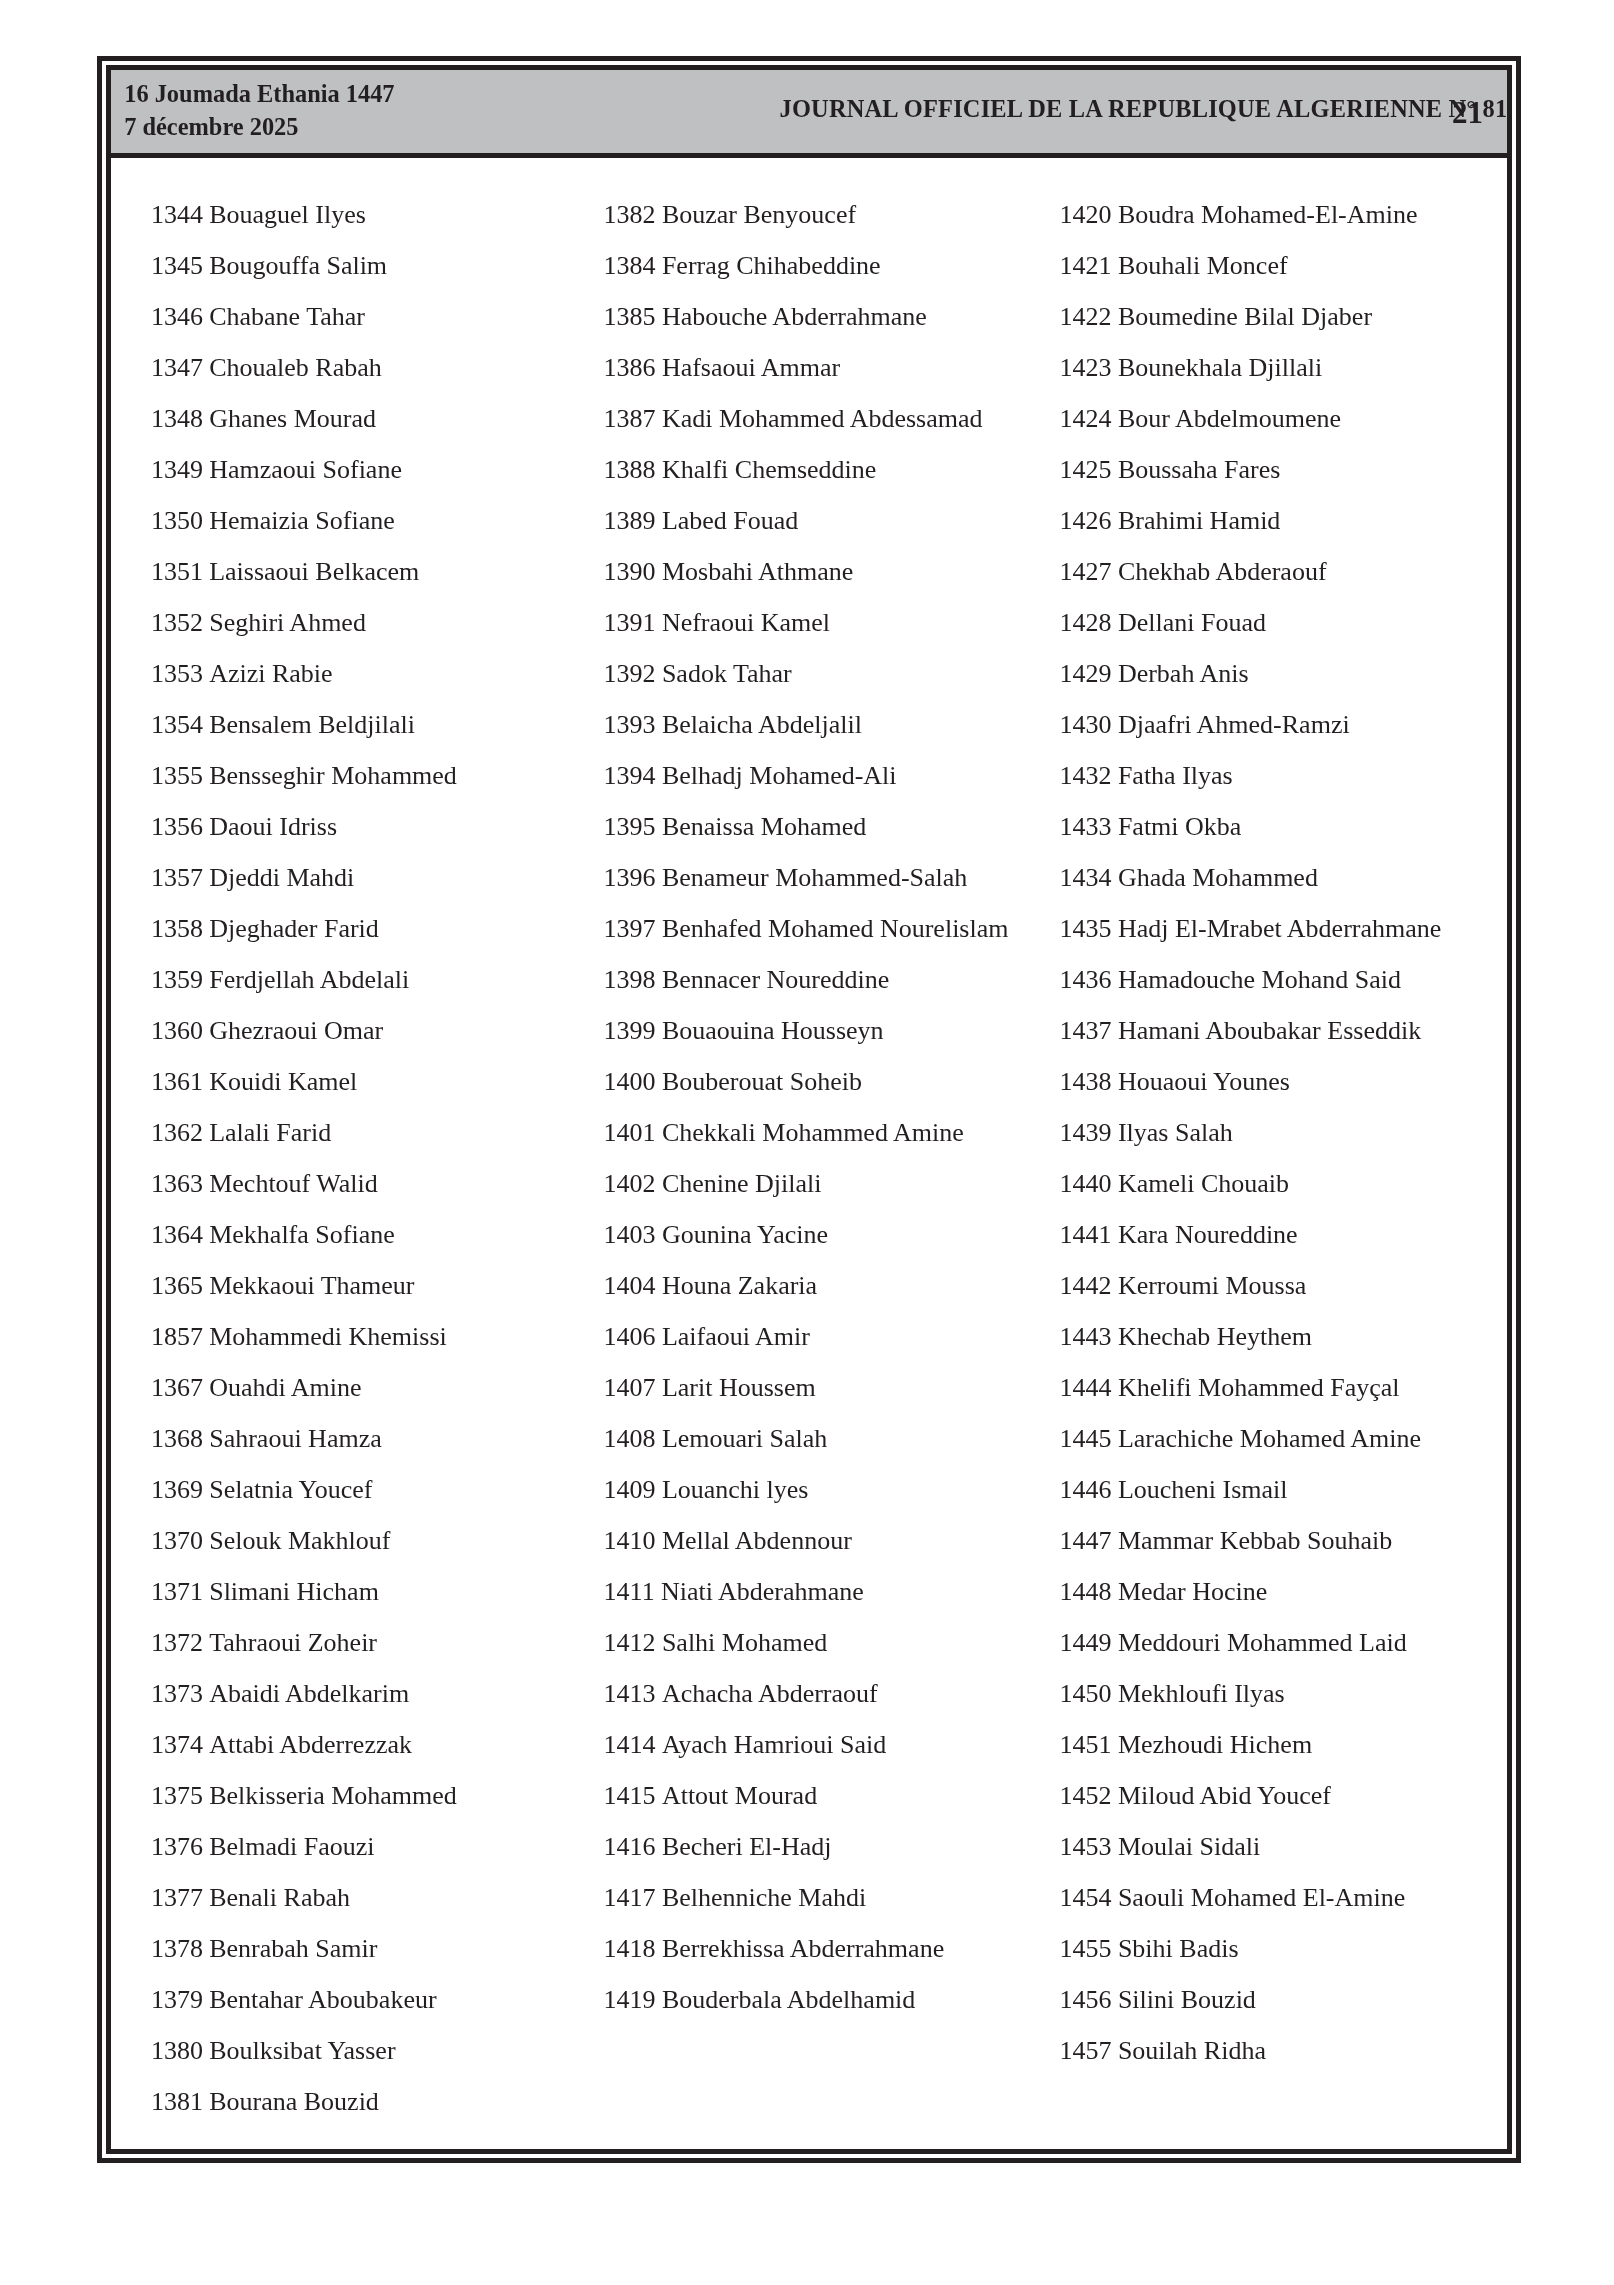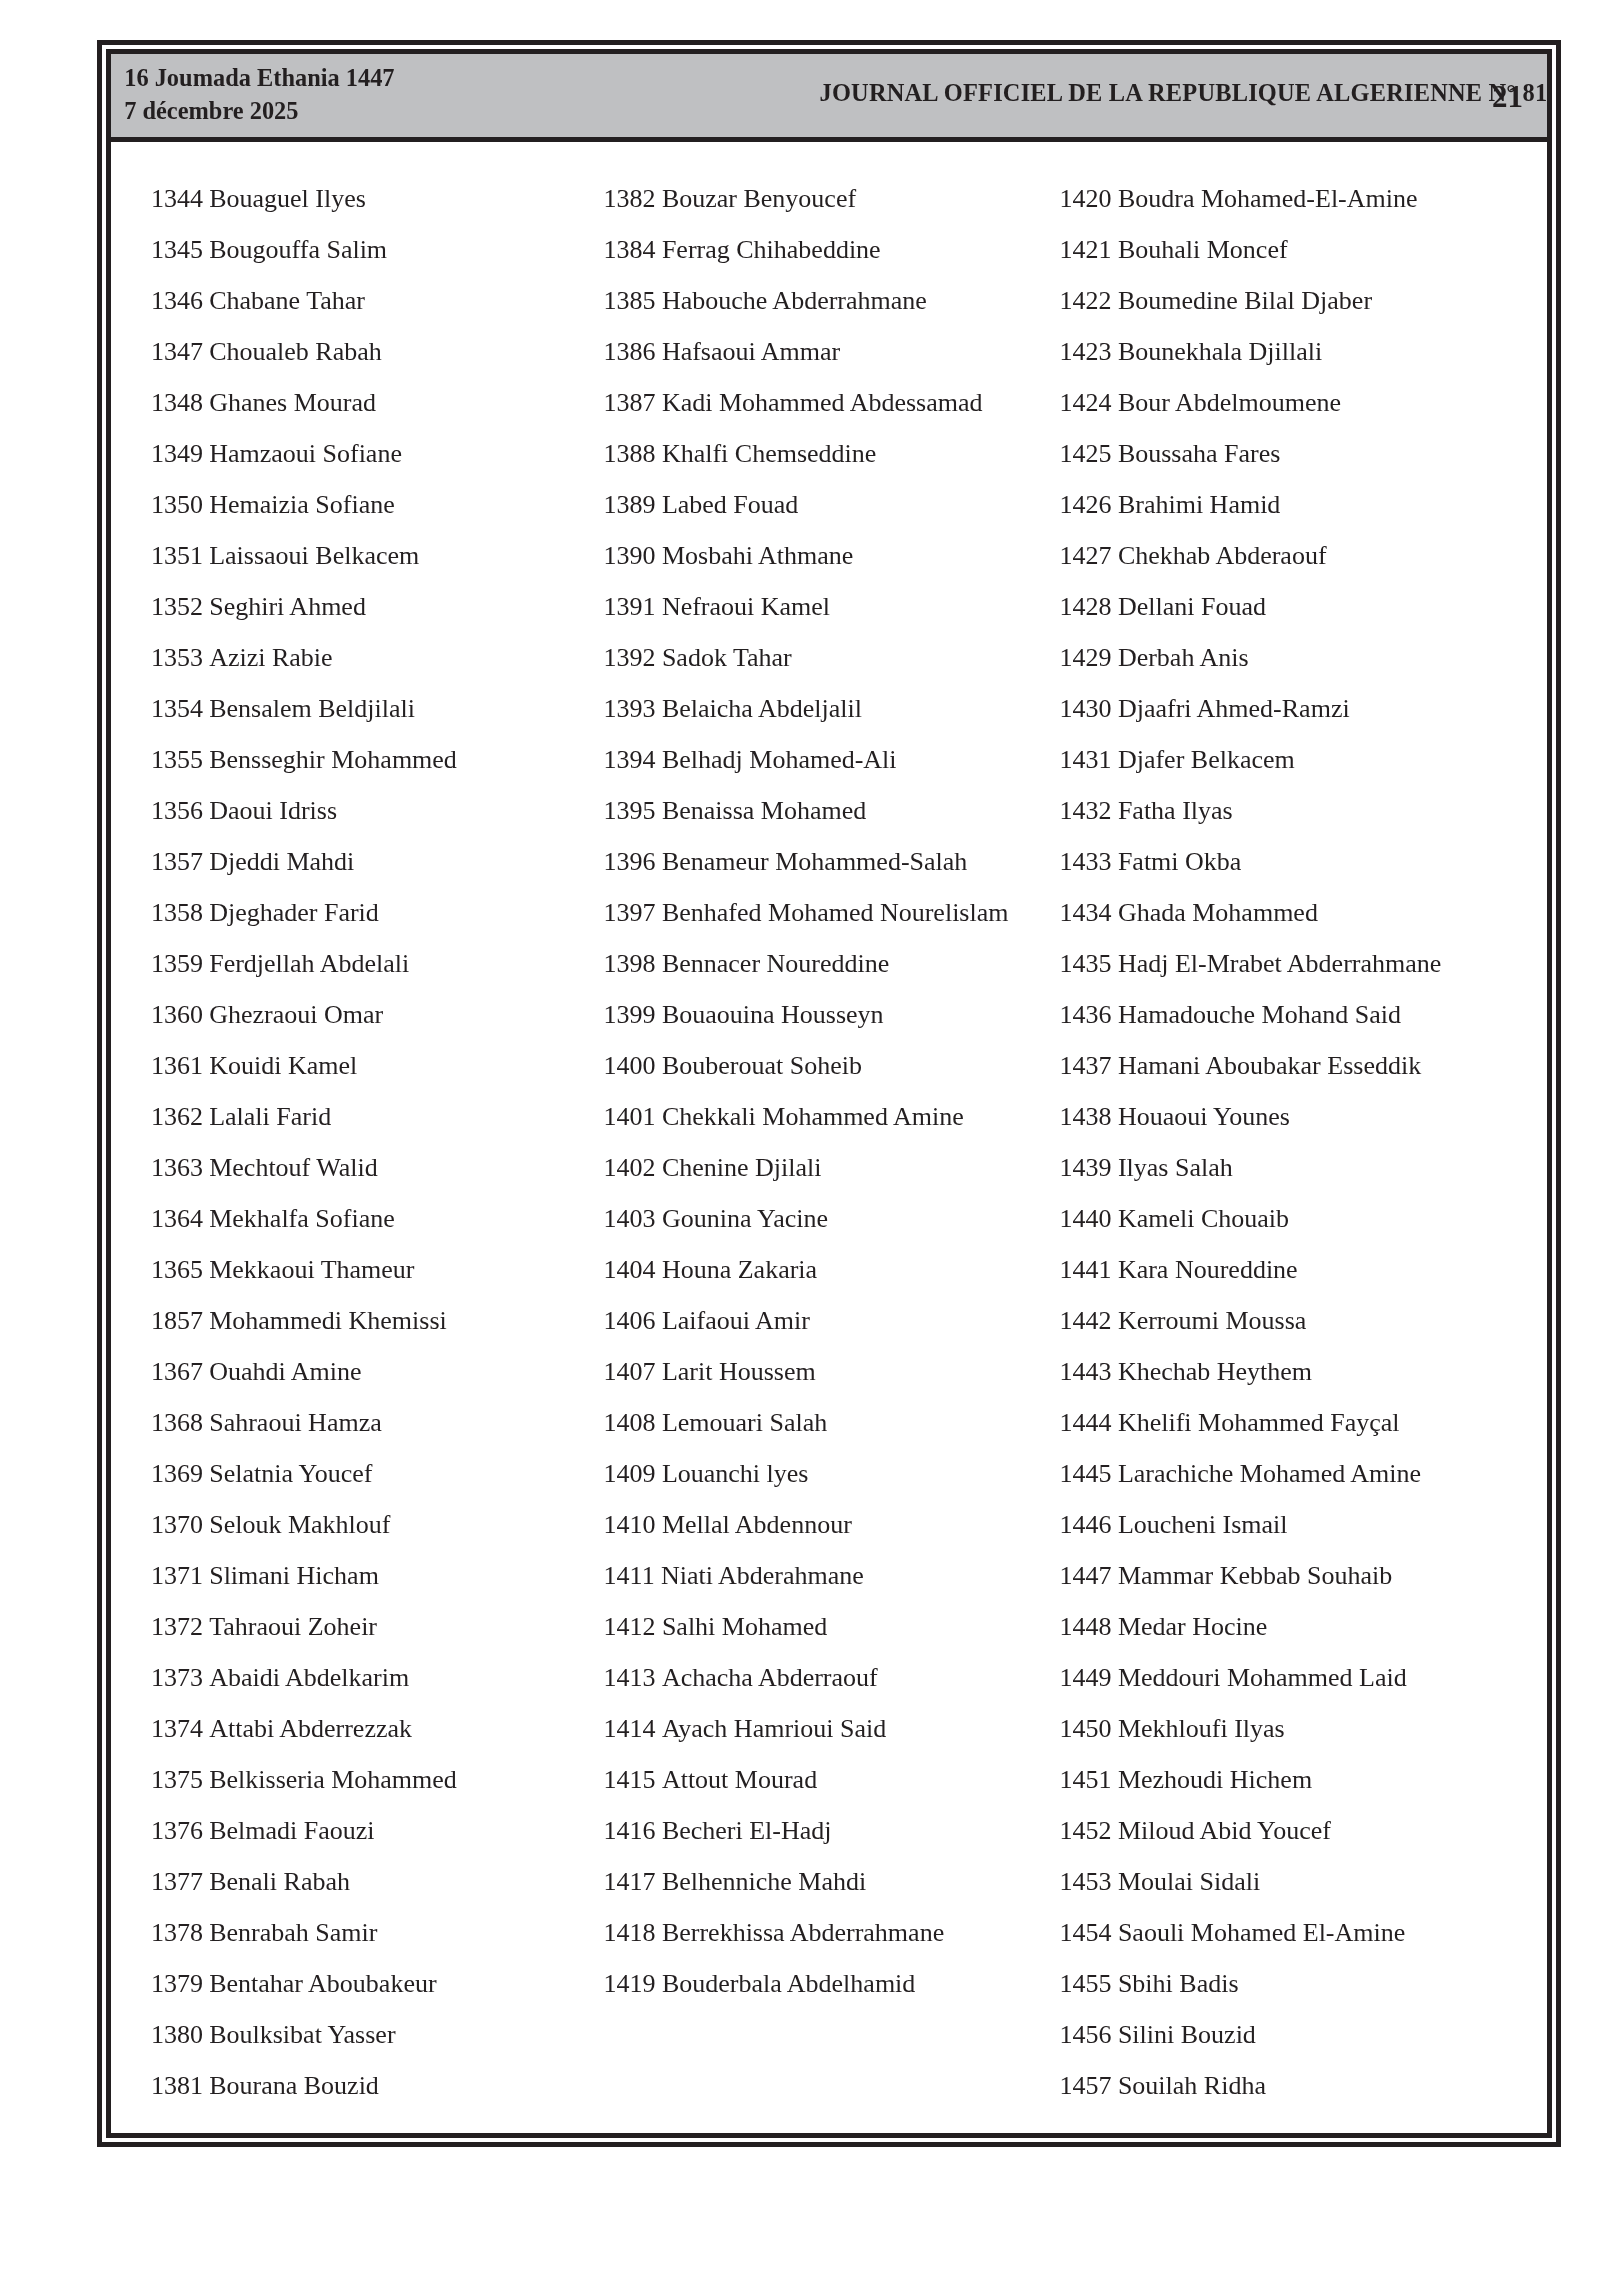--- a/index.html
+++ b/index.html
@@ -1,19 +1,19 @@
 <!DOCTYPE html>
 <html style="font-size:14.5px"><head>
 <meta charset="utf-8">
 <style>
   html, body { margin: 0; padding: 0; background: #ffffff; }
   body { width: 1615px; height: 2285px; position: relative; overflow: hidden; }
   .outer-frame {
-    position: absolute; left: 97px; top: 40px; width: 1414px; height: 2097px;
-    border: 5.4px solid #231f20; box-sizing: content-box; padding-left: 40px;
+    position: absolute; left: 97px; top: 56px; width: 1414px; height: 2097px;
+    border: 5.4px solid #231f20; box-sizing: content-box;
   }
   .inner-frame {
     position: absolute; left: 3.6px; top: 3.6px; right: 3.6px; bottom: 3.6px;
     border: 5.4px solid #231f20; background: #ffffff;
   }
   .header-band {
     position: absolute; left: 0; top: 0; right: 0; height: 83px;
     background: #bfc0c2; border-bottom: 5.4px solid #231f20;
     font-family: "Liberation Serif", serif; font-weight: bold; color: #231f20;
   }
@@ -131,21 +131,20 @@
           <div class="entry"><span class="num">1421</span><span class="name">Bouhali Moncef</span></div>
           <div class="entry"><span class="num">1422</span><span class="name">Boumedine Bilal Djaber</span></div>
           <div class="entry"><span class="num">1423</span><span class="name">Bounekhala Djillali</span></div>
           <div class="entry"><span class="num">1424</span><span class="name">Bour Abdelmoumene</span></div>
           <div class="entry"><span class="num">1425</span><span class="name">Boussaha Fares</span></div>
           <div class="entry"><span class="num">1426</span><span class="name">Brahimi Hamid</span></div>
           <div class="entry"><span class="num">1427</span><span class="name">Chekhab Abderaouf</span></div>
           <div class="entry"><span class="num">1428</span><span class="name">Dellani Fouad</span></div>
           <div class="entry"><span class="num">1429</span><span class="name">Derbah Anis</span></div>
           <div class="entry"><span class="num">1430</span><span class="name">Djaafri Ahmed-Ramzi</span></div>
-          <div class="entry"><span class="num">1431</span><span class="name">Djafer Belkacem</span></div>
           <div class="entry"><span class="num">1432</span><span class="name">Fatha Ilyas</span></div>
           <div class="entry"><span class="num">1433</span><span class="name">Fatmi Okba</span></div>
           <div class="entry"><span class="num">1434</span><span class="name">Ghada Mohammed</span></div>
           <div class="entry"><span class="num">1435</span><span class="name">Hadj El-Mrabet Abderrahmane</span></div>
           <div class="entry"><span class="num">1436</span><span class="name">Hamadouche Mohand Said</span></div>
           <div class="entry"><span class="num">1437</span><span class="name">Hamani Aboubakar Esseddik</span></div>
           <div class="entry"><span class="num">1438</span><span class="name">Houaoui Younes</span></div>
           <div class="entry"><span class="num">1439</span><span class="name">Ilyas Salah</span></div>
           <div class="entry"><span class="num">1440</span><span class="name">Kameli Chouaib</span></div>
           <div class="entry"><span class="num">1441</span><span class="name">Kara Noureddine</span></div>

